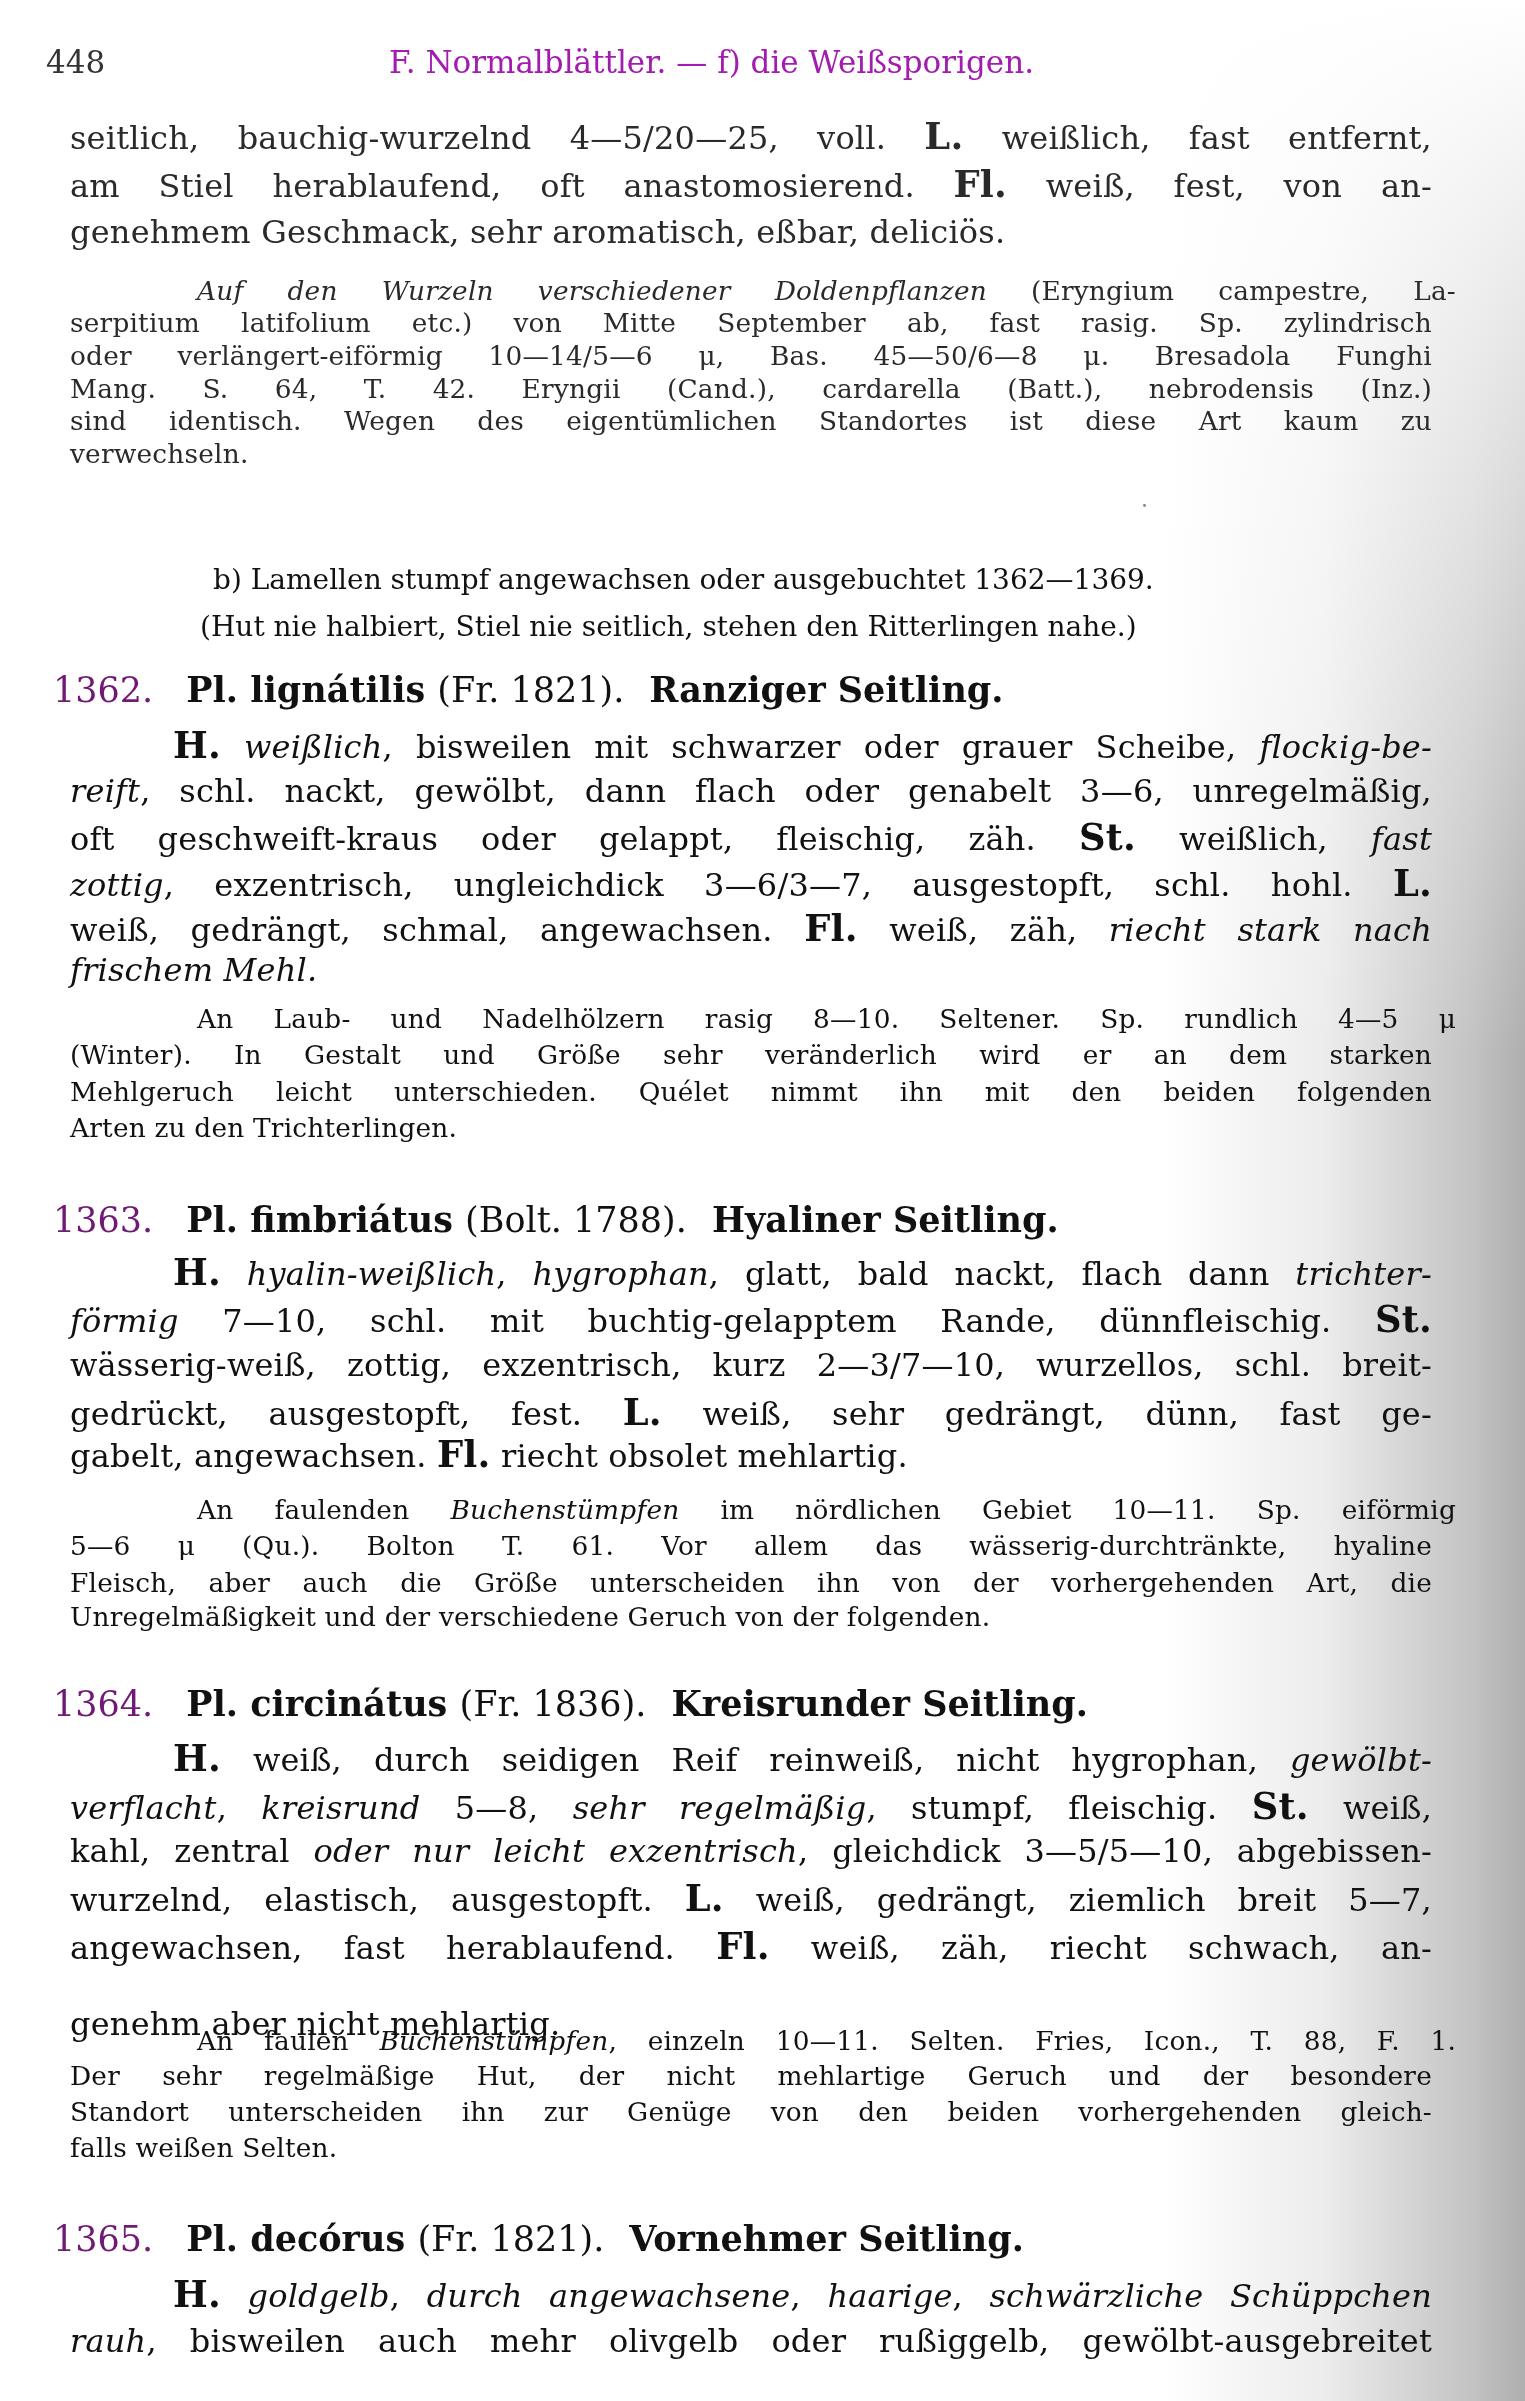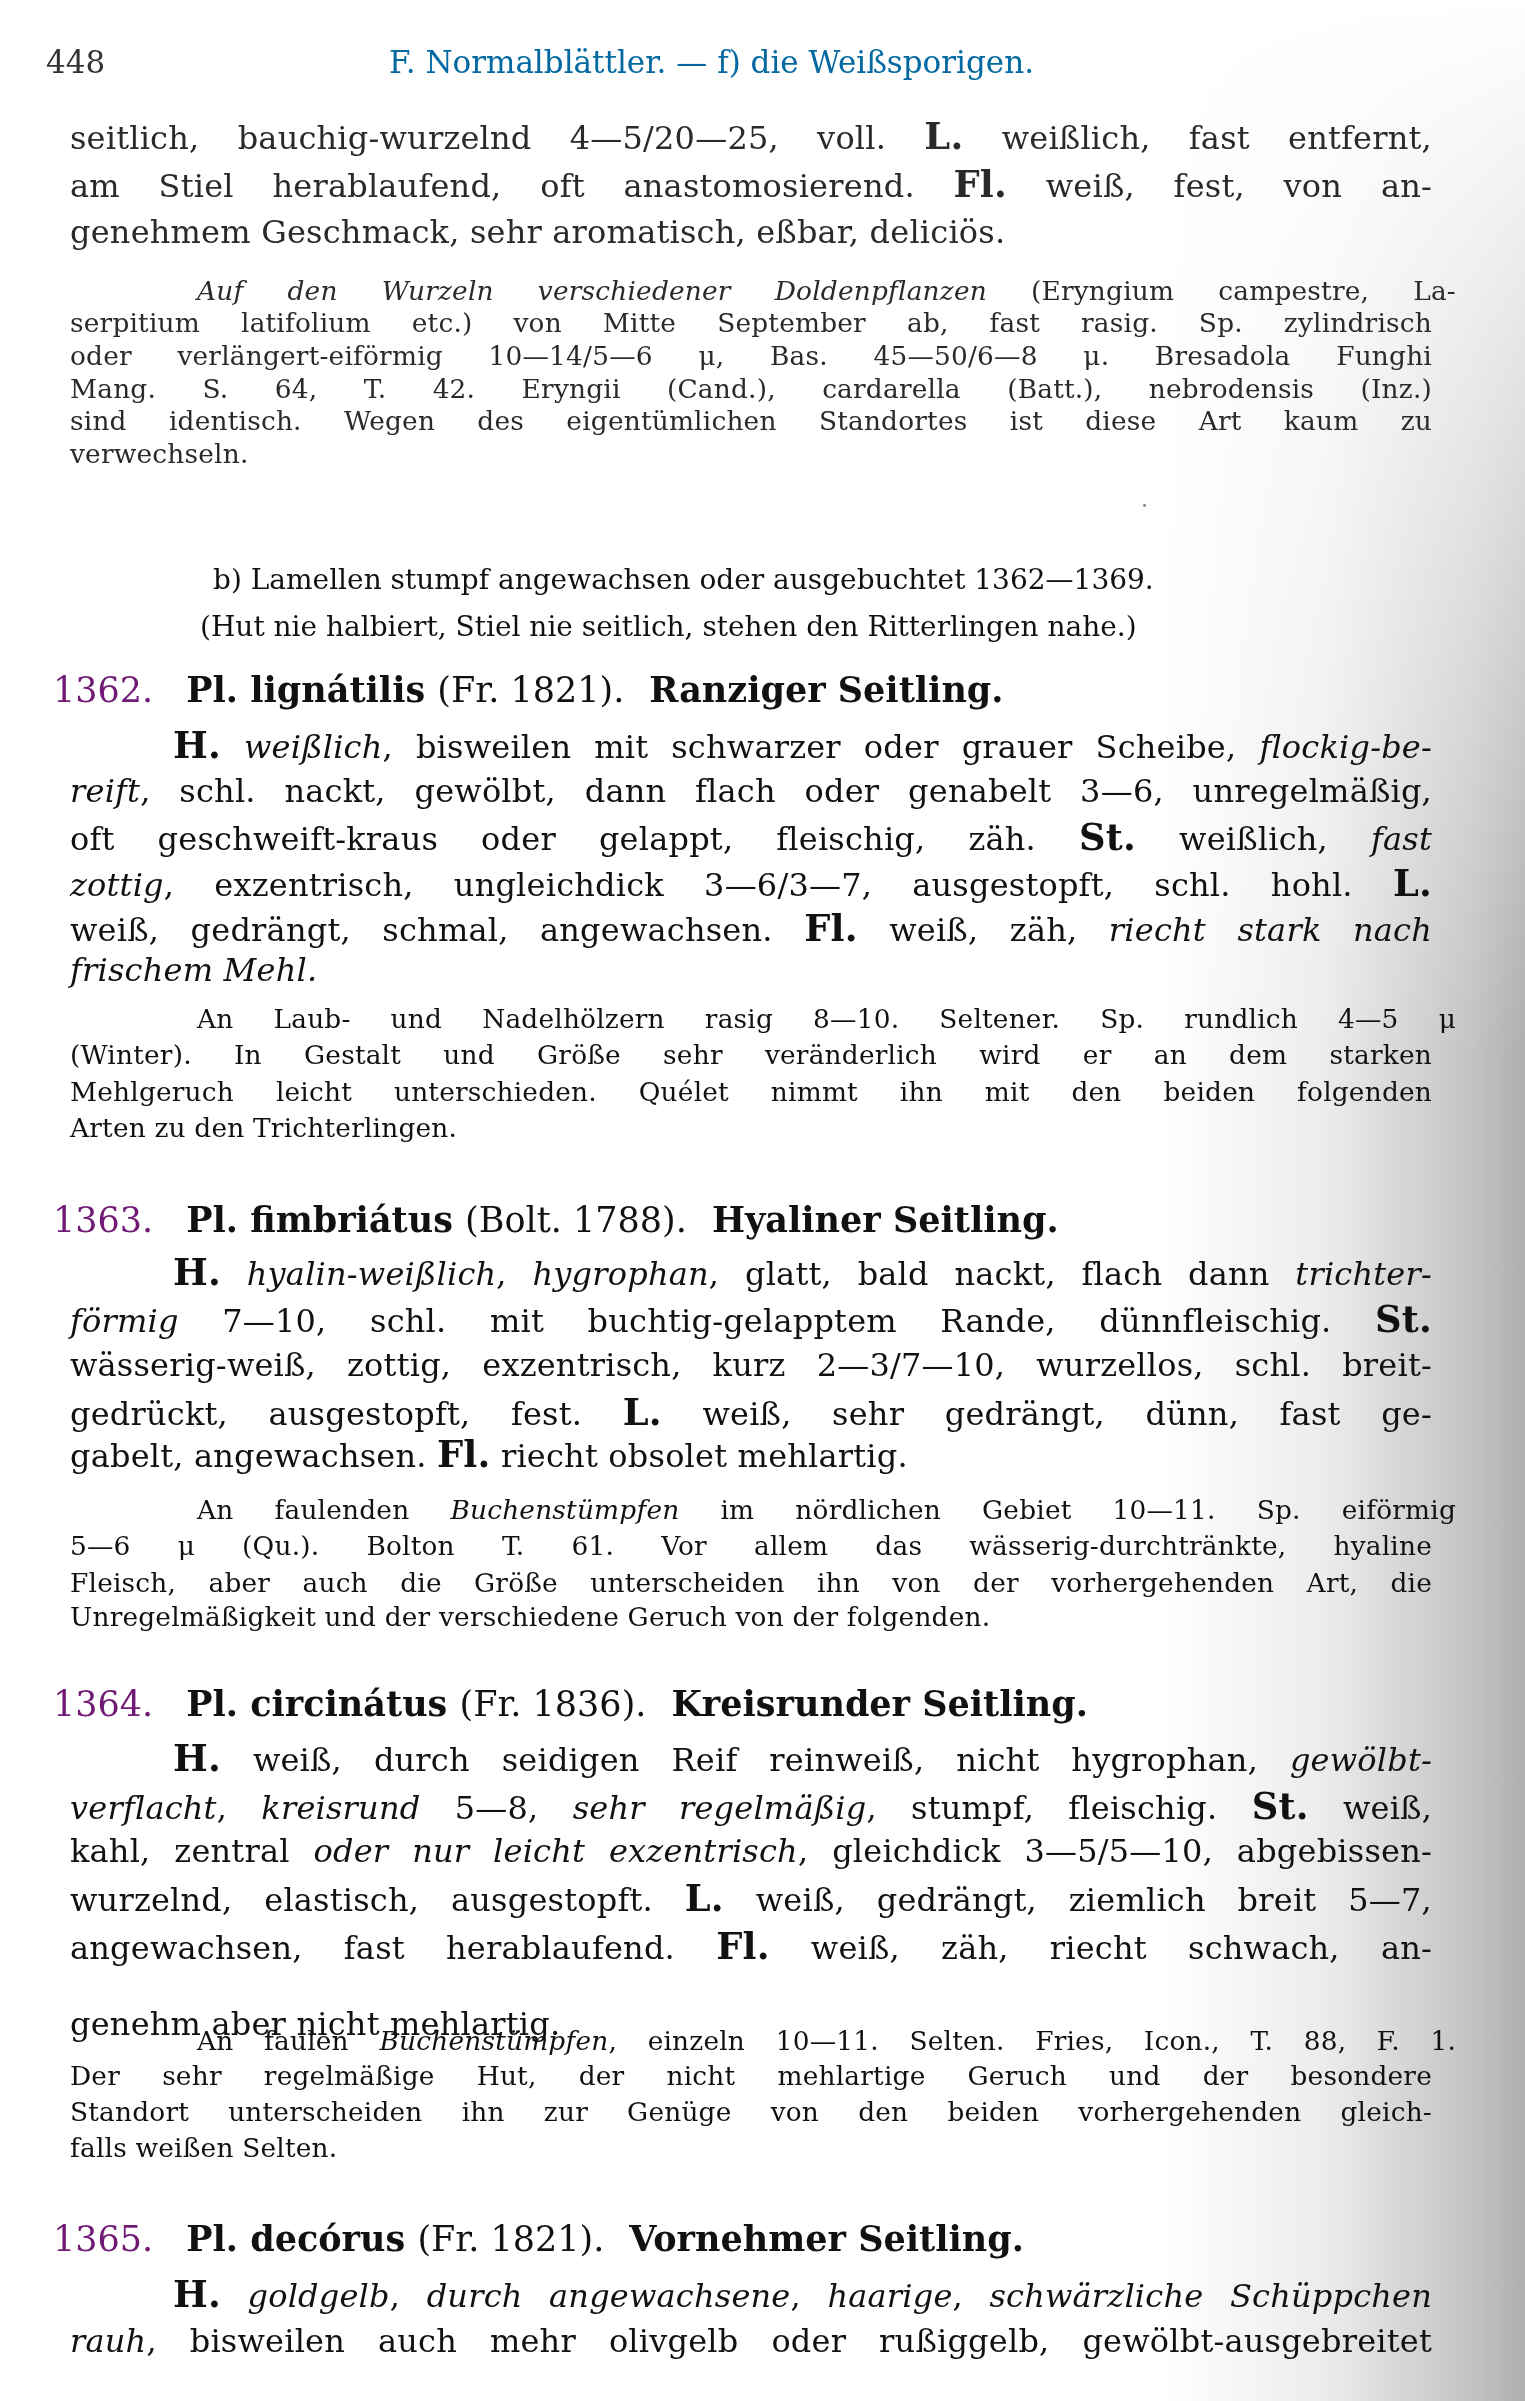--- a/index.html
+++ b/index.html
@@ -25,21 +25,21 @@
     font-size: 32px; line-height: 38px; letter-spacing: 0.2px;
   }
   .line.small { font-size: 26.4px; line-height: 31px; }
   .line.last { text-align-last: left; }
   .line.indent { left: 173px; width: 1259px; }
   .line.sindent { left: 173px; width: 1259px; margin-left: 24px; }
   .light { color: #2a2a2a; font-weight: normal; }
   .lbl { font-weight: bold; font-size: 1.15em; }
   i { font-style: italic; }
   .header-num { position: absolute; left: 46px; top: 44px; font-size: 31px; color: #333; }
-  .header-title { position: absolute; left: 389px; top: 44px; font-size: 31px; color: #0369a1; white-space: nowrap; }
+  .header-title { position: absolute; left: 389px; top: 44px; font-size: 31px; color: #a21caf; white-space: nowrap; }
   .centered { position: absolute; white-space: nowrap; font-size: 28px; line-height: 35px; }
   .entry-head { position: absolute; left: 53px; white-space: nowrap; font-size: 35px; line-height: 42px; }
   .entry-head .num { color: #701a75; margin-right: 33px; }
   .entry-head .sci { font-weight: bold; }
   .entry-head .auth { font-weight: normal; margin-right: 25px; }
   .entry-head .common { font-weight: bold; }
   .speck { position: absolute; width: 2.9px; height: 2.9px; background: #888; border-radius: 50%; }
 </style>
 </head>
 <body>

